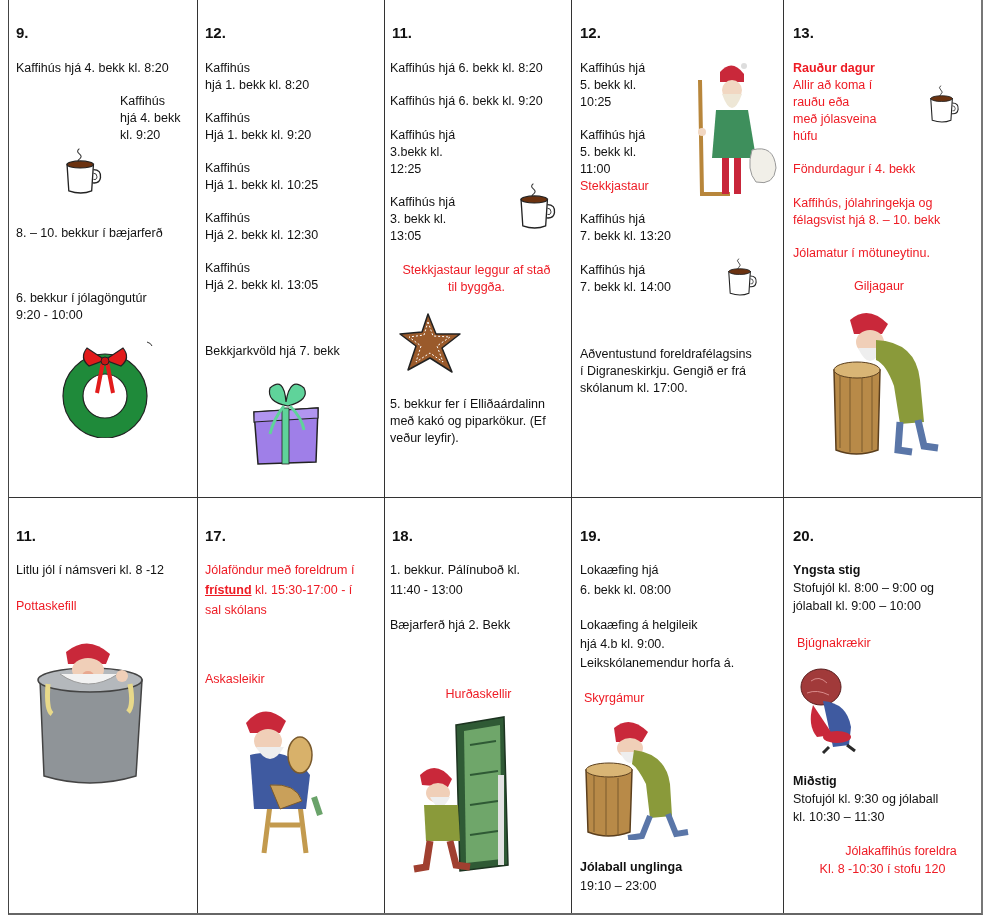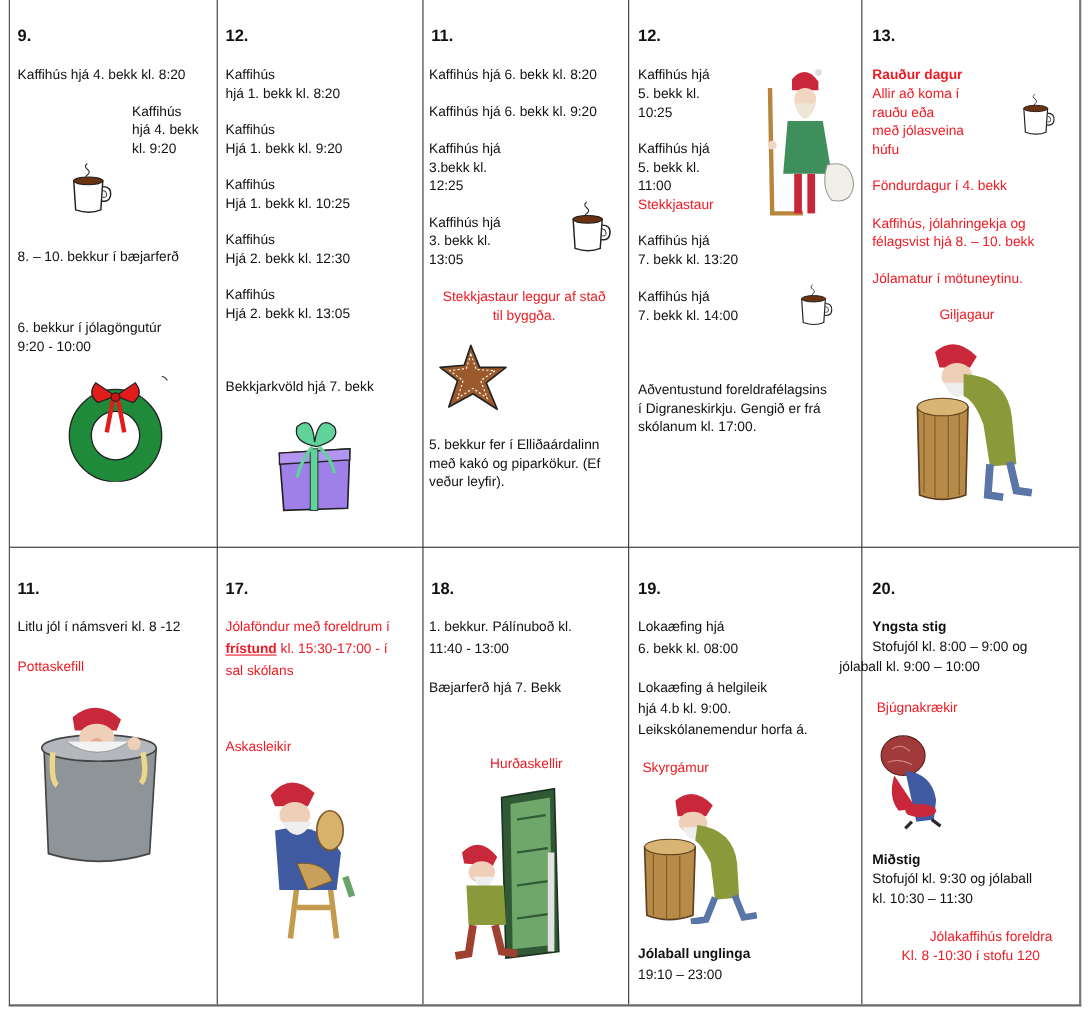--- a/index.html
+++ b/index.html
@@ -201,21 +201,21 @@
     <ellipse cx="90" cy="50" rx="12" ry="18" fill="#d8b16a" stroke="#7a5a2c" stroke-width="1.5"></ellipse>
     <path d="M60 80 Q86 78 92 96 L70 104 Z" fill="#c9a05a" stroke="#7a5a2c"></path>
     <path d="M104 92 L110 110" stroke="#6aa36a" stroke-width="6"></path>
   </svg>
 </div>
 
 <div class="cell">
   <div class="day" style="left:392px;top:527px">18.</div>
   <div class="t" style="left:390px;top:562px">1. bekkur. Pálínuboð kl.</div>
   <div class="t" style="left:390px;top:582px">11:40 - 13:00</div>
-  <div class="t" style="left:390px;top:617px">Bæjarferð hjá 7. Bekk</div>
+  <div class="t" style="left:390px;top:617px">Bæjarferð hjá 2. Bekk</div>
   <div class="t red c" style="left:385px;width:187px;top:686px">Hurðaskellir</div>
   <svg class="pic" style="left:400px;top:715px" width="130" height="160" viewBox="0 0 130 160">
     <path d="M56 10 L104 2 L108 150 L60 156 Z" fill="#2f5a35" stroke="#1c3320" stroke-width="1.5"></path>
     <path d="M64 16 L100 10 L102 144 L66 148 Z" fill="#6fa66a"></path>
     <path d="M70 30 L96 26 M70 60 L98 56 M70 90 L98 86 M70 120 L98 116" stroke="#2f5a35" stroke-width="2"></path>
     <rect x="98" y="60" width="6" height="90" fill="#e2e2e2"></rect>
     <path d="M20 60 Q36 44 52 64 L48 72 L22 70 Z" fill="#c9283a"></path>
     <ellipse cx="38" cy="78" rx="12" ry="10" fill="#f0cfb8"></ellipse>
     <path d="M30 82 Q40 102 50 82" fill="#eee"></path>
     <path d="M24 90 L58 90 L60 126 L26 126 Z" fill="#8a9a3a"></path>
@@ -242,21 +242,21 @@
     <path d="M70 96 L62 116 L48 118 M88 94 L96 114 L108 112" stroke="#5a76a8" stroke-width="6" fill="none"></path>
   </svg>
   <div class="t bold" style="left:580px;top:859px">Jólaball unglinga</div>
   <div class="t" style="left:580px;top:878px">19:10 – 23:00</div>
 </div>
 
 <div class="cell">
   <div class="day" style="left:793px;top:527px">20.</div>
   <div class="t bold" style="left:793px;top:562px">Yngsta stig</div>
   <div class="t" style="left:793px;top:580px">Stofujól kl. 8:00 – 9:00 og</div>
-  <div class="t" style="left:763px;top:598px">jólaball kl. 9:00 – 10:00</div>
+  <div class="t" style="left:793px;top:598px">jólaball kl. 9:00 – 10:00</div>
   <div class="t red" style="left:797px;top:635px">Bjúgnakrækir</div>
   <svg class="pic" style="left:793px;top:665px" width="70" height="90" viewBox="0 0 70 90">
     <ellipse cx="28" cy="22" rx="20" ry="18" fill="#a13a3a" stroke="#5a1e1e"></ellipse>
     <path d="M18 16 Q26 10 34 18 M14 28 Q24 24 36 30" stroke="#d98a8a" fill="none"></path>
     <path d="M30 36 Q54 38 58 62 L56 80 L40 82 Z" fill="#3f5aa0"></path>
     <path d="M20 40 Q14 60 24 72 L40 70 Z" fill="#c9283a"></path>
     <ellipse cx="44" cy="72" rx="14" ry="6" fill="#c9283a"></ellipse>
     <path d="M36 82 L30 88 M54 80 L62 86" stroke="#2a2a2a" stroke-width="3"></path>
   </svg>
   <div class="t bold" style="left:793px;top:773px">Miðstig</div>

